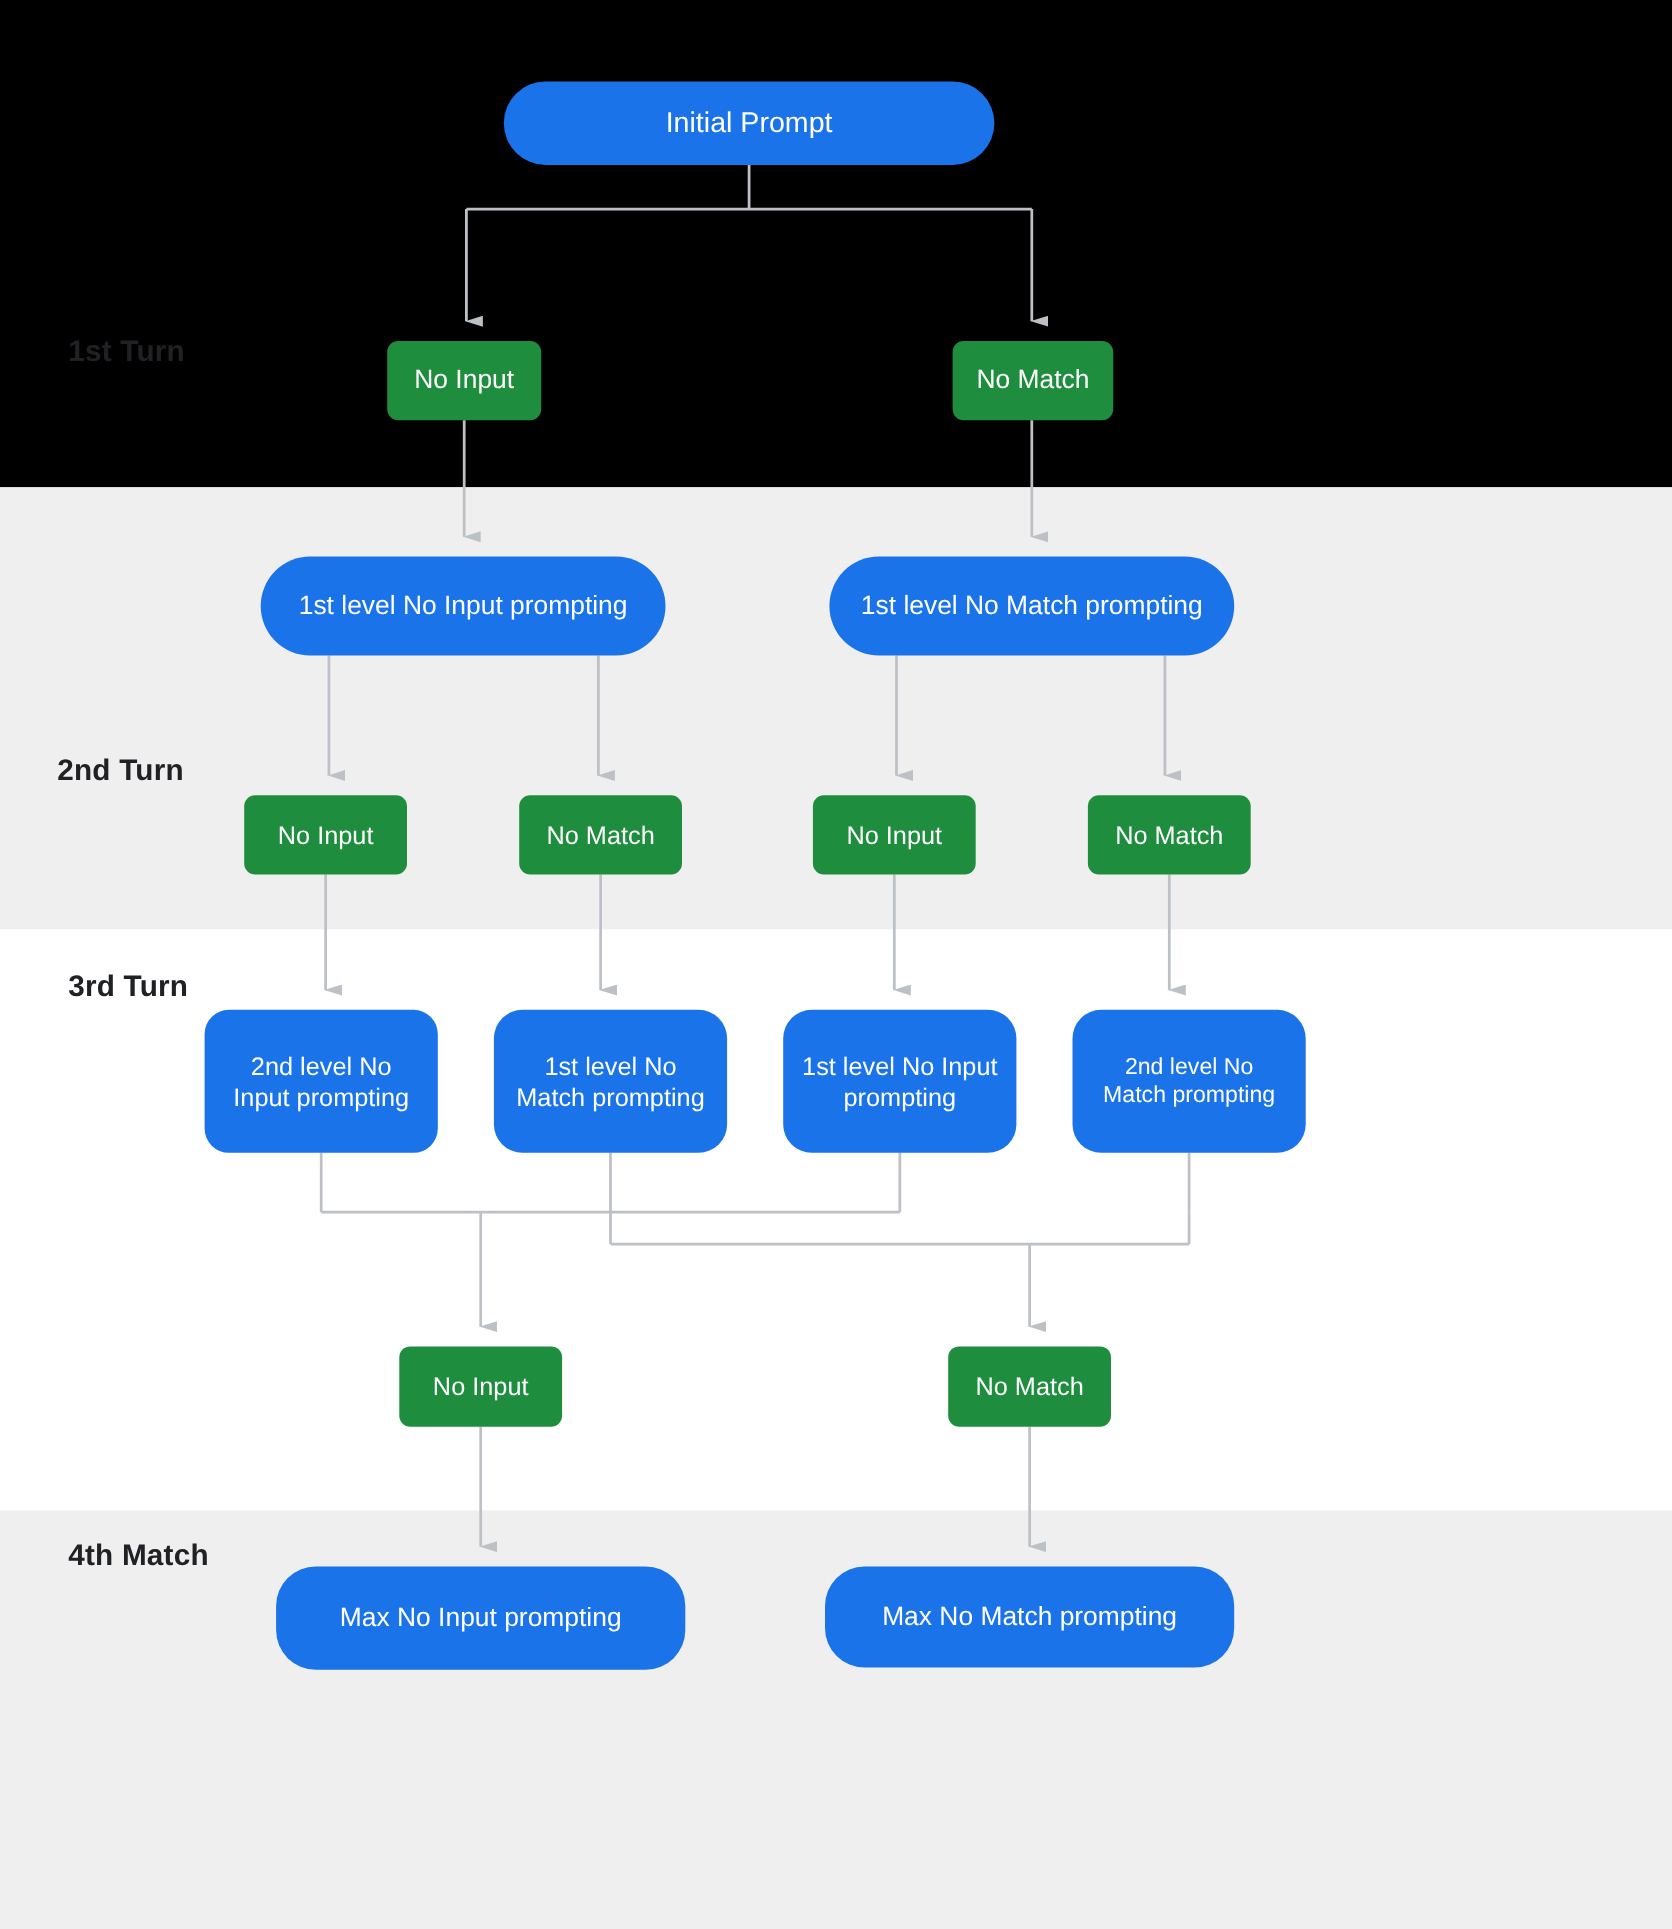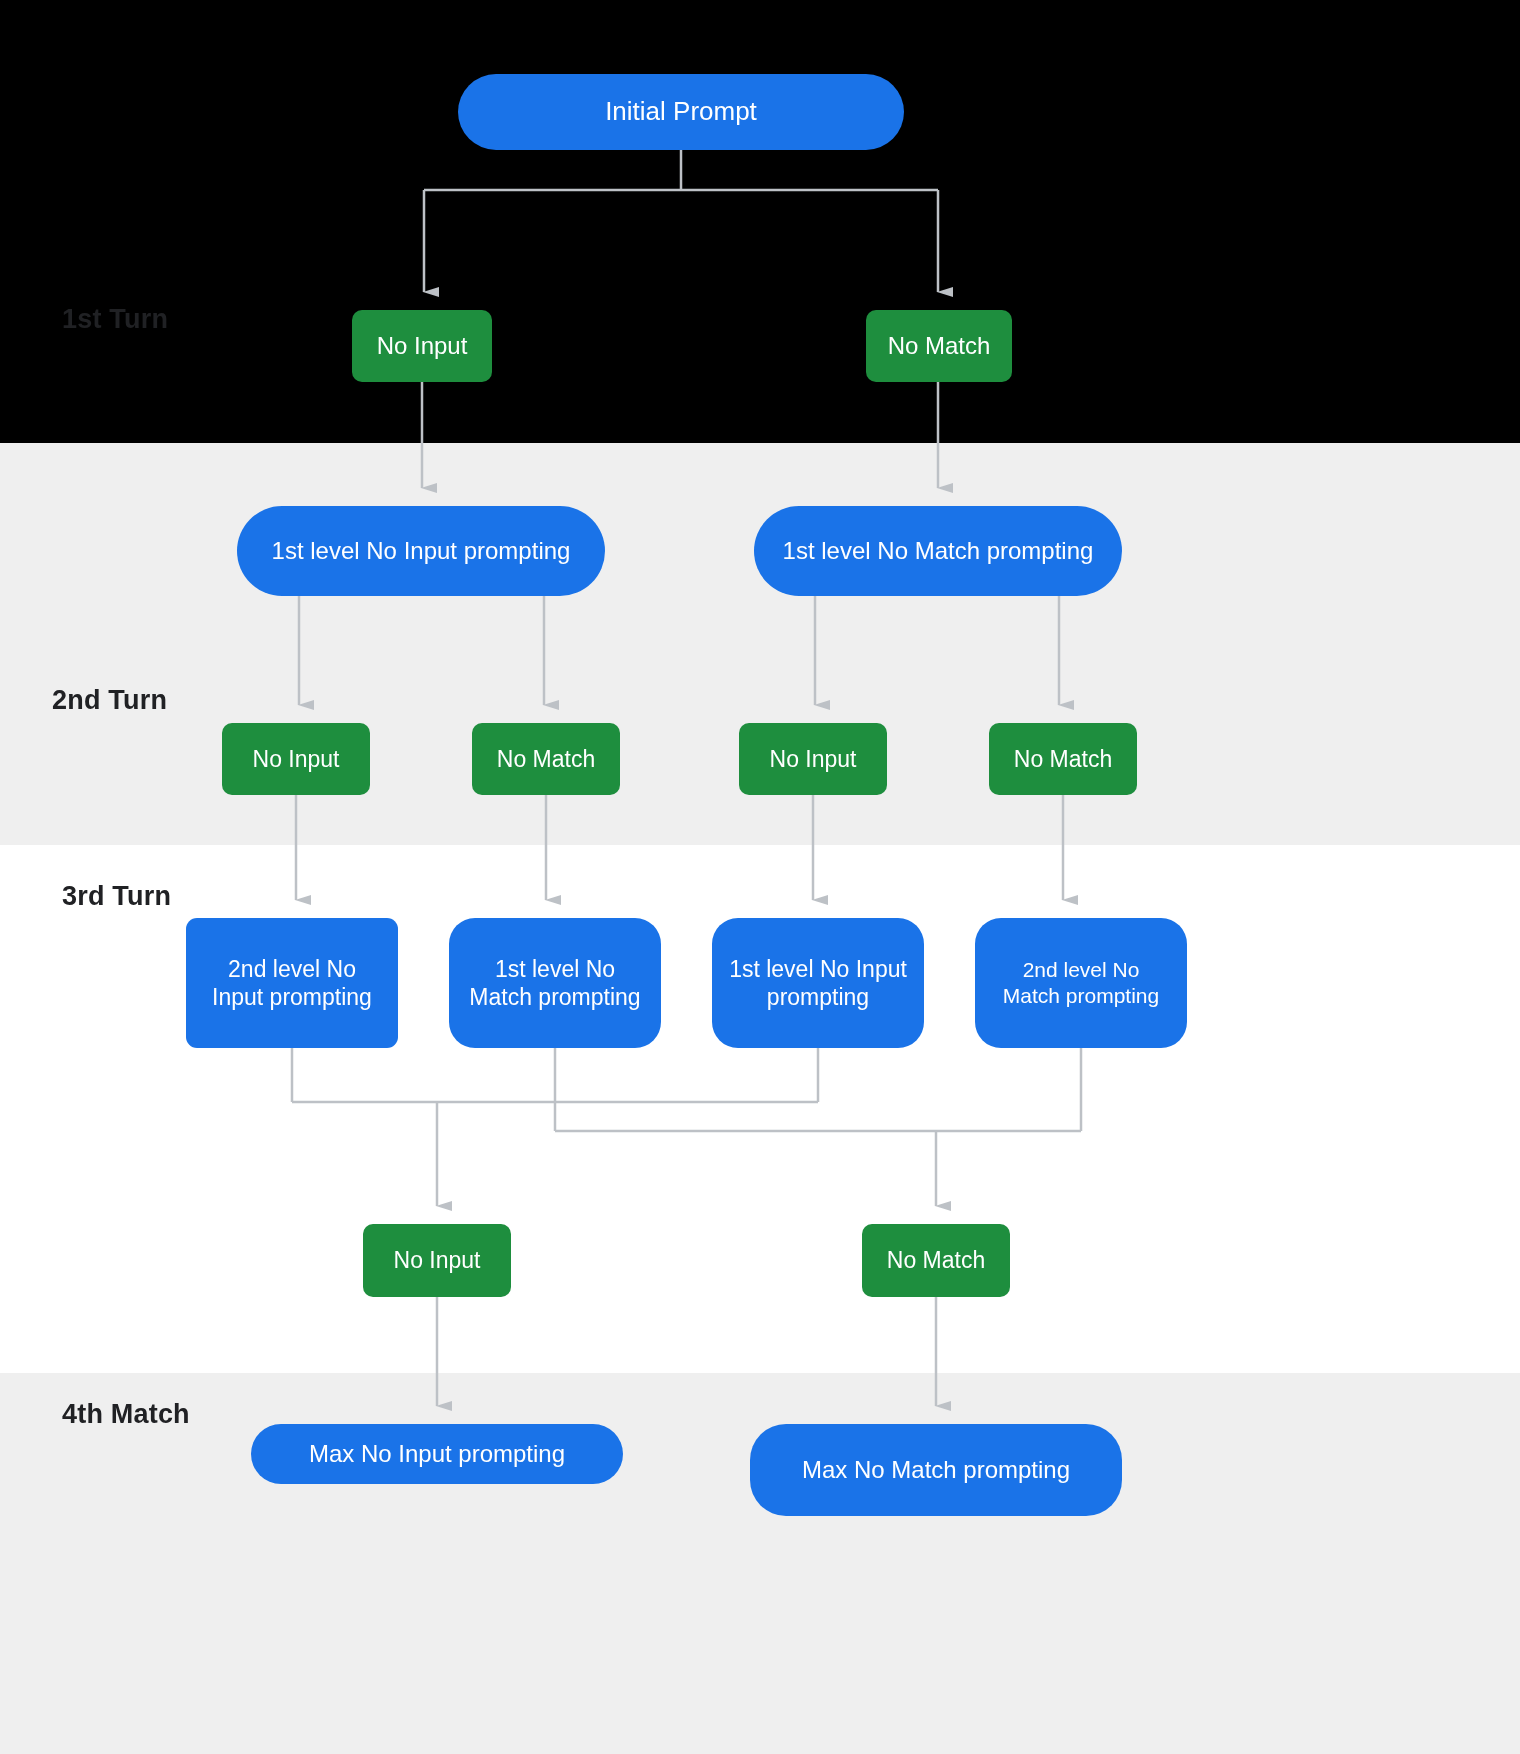--- a/index.html
+++ b/index.html
@@ -129,24 +129,24 @@
   <div class="node node-green" style="left:866px;top:310px;width:146px;height:72px;border-radius:10px;font-size:24px;">No Match</div>
 
   <div class="node node-blue" style="left:237px;top:506px;width:368px;height:90px;border-radius:45px;font-size:24px;padding:0 22px;">1st level No Input prompting</div>
   <div class="node node-blue" style="left:754px;top:506px;width:368px;height:90px;border-radius:45px;font-size:24px;padding:0 22px;">1st level No Match prompting</div>
 
   <div class="node node-green" style="left:222px;top:723px;width:148px;height:72px;border-radius:10px;font-size:23px;">No Input</div>
   <div class="node node-green" style="left:472px;top:723px;width:148px;height:72px;border-radius:10px;font-size:23px;">No Match</div>
   <div class="node node-green" style="left:739px;top:723px;width:148px;height:72px;border-radius:10px;font-size:23px;">No Input</div>
   <div class="node node-green" style="left:989px;top:723px;width:148px;height:72px;border-radius:10px;font-size:23px;">No Match</div>
 
-  <div class="node node-blue" style="left:186px;top:918px;width:212px;height:130px;border-radius:11px;font-size:23px;padding:0 14px;">2nd level No Input prompting</div>
+  <div class="node node-blue" style="left:186px;top:918px;width:212px;height:130px;border-radius:22px;font-size:23px;padding:0 14px;">2nd level No Input prompting</div>
   <div class="node node-blue" style="left:449px;top:918px;width:212px;height:130px;border-radius:26px;font-size:23px;padding:0 14px;">1st level No Match prompting</div>
   <div class="node node-blue" style="left:712px;top:918px;width:212px;height:130px;border-radius:26px;font-size:23px;padding:0 14px;">1st level No Input prompting</div>
   <div class="node node-blue" style="left:975px;top:918px;width:212px;height:130px;border-radius:26px;font-size:21px;padding:0 24px;">2nd level No Match prompting</div>
 
   <div class="node node-green" style="left:363px;top:1224px;width:148px;height:73px;border-radius:10px;font-size:23px;">No Input</div>
   <div class="node node-green" style="left:862px;top:1224px;width:148px;height:73px;border-radius:10px;font-size:23px;">No Match</div>
 
-  <div class="node node-blue" style="left:251px;top:1424px;width:372px;height:60px;border-radius:36px;font-size:24px;">Max No Input prompting</div>
+  <div class="node node-blue" style="left:251px;top:1424px;width:372px;height:94px;border-radius:36px;font-size:24px;">Max No Input prompting</div>
   <div class="node node-blue" style="left:750px;top:1424px;width:372px;height:92px;border-radius:36px;font-size:24px;">Max No Match prompting</div>
 
 </div>
 
 </body></html>

